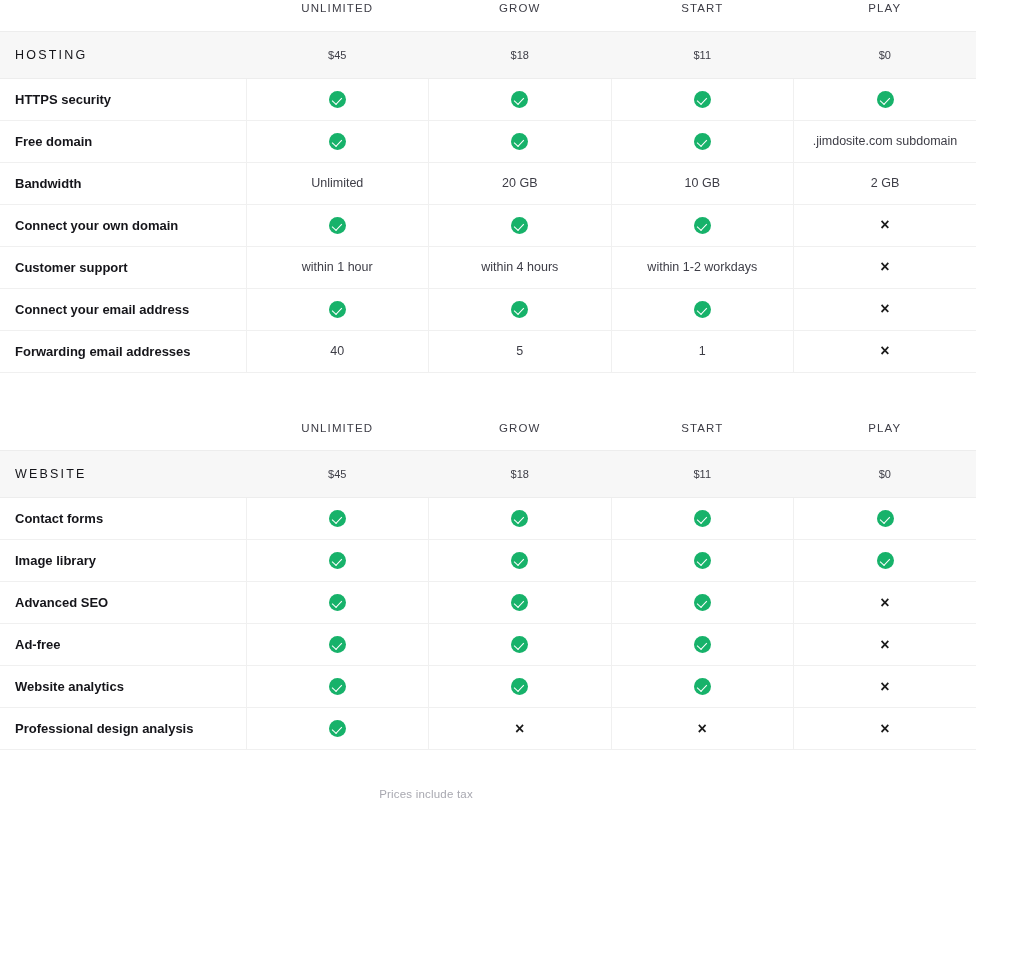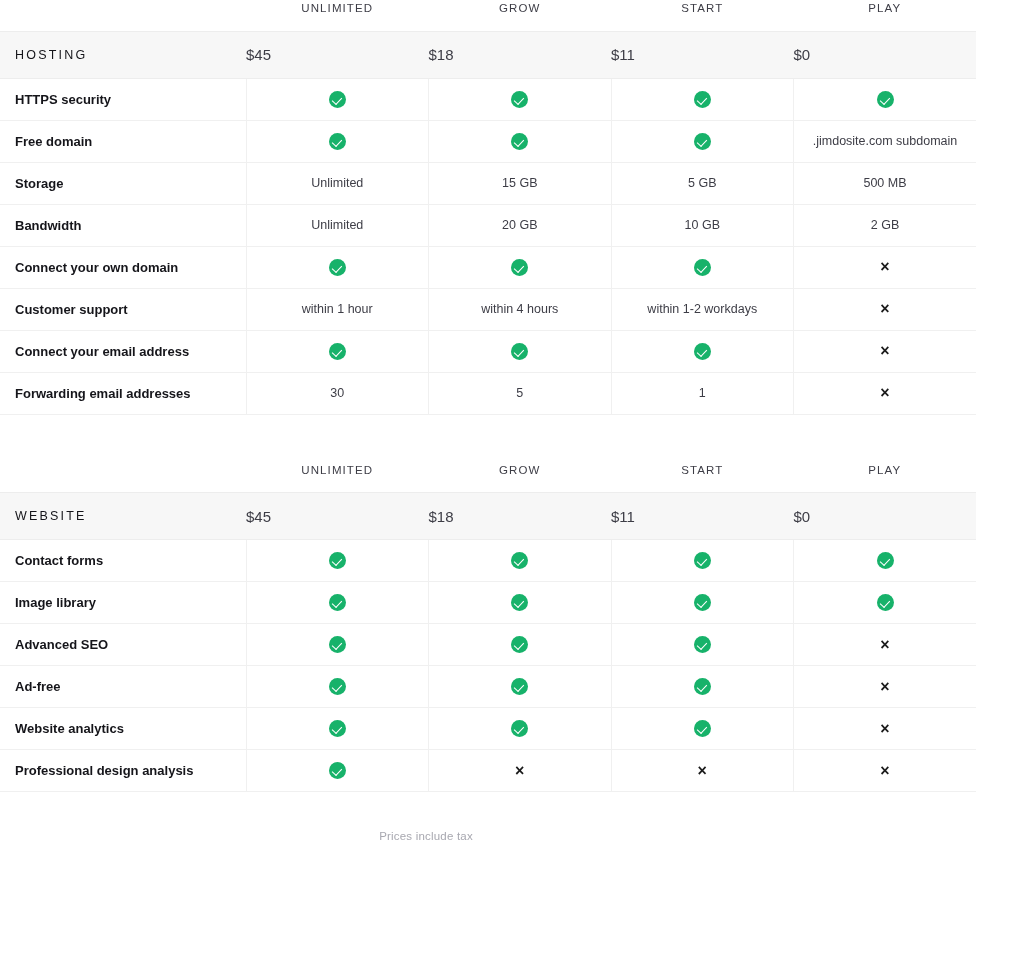--- a/index.html
+++ b/index.html
@@ -45,21 +45,22 @@
   }
   .head-row th.feature-head { text-align: left; }
 
   
   .band-row td {
     background: #f7f7f7;
     border-top: 1px solid #ededed;
     border-bottom: 1px solid #ededed;
     height: 47px;
     vertical-align: middle;
-    font-size: 15px;
+    text-align: center;
+    font-size: 11px;
     color: #3d3d46;
   }
   .band-row td.band-title {
     text-align: left;
     padding-left: 15px;
     font-size: 12.5px;
     font-weight: 400;
     letter-spacing: 2.2px;
     color: #15151a;
   }
@@ -160,27 +161,20 @@
             <td><span class="check"></span></td>
           </tr>
           <tr class="feat-row">
             <td class="feat-name">Free domain</td>
             <td><span class="check"></span></td>
             <td><span class="check"></span></td>
             <td><span class="check"></span></td>
             <td><span>.jimdosite.com subdomain</span></td>
           </tr>
           <tr class="feat-row">
-            <td class="feat-name">Storage</td>
-            <td><span>Unlimited</span></td>
-            <td><span>15 GB</span></td>
-            <td><span>5 GB</span></td>
-            <td><span>500 MB</span></td>
-          </tr>
-          <tr class="feat-row">
             <td class="feat-name">Bandwidth</td>
             <td><span>Unlimited</span></td>
             <td><span>20 GB</span></td>
             <td><span>10 GB</span></td>
             <td><span>2 GB</span></td>
           </tr>
           <tr class="feat-row">
             <td class="feat-name">Connect your own domain</td>
             <td><span class="check"></span></td>
             <td><span class="check"></span></td>
@@ -196,21 +190,21 @@
           </tr>
           <tr class="feat-row">
             <td class="feat-name">Connect your email address</td>
             <td><span class="check"></span></td>
             <td><span class="check"></span></td>
             <td><span class="check"></span></td>
             <td><span class="cross">×</span></td>
           </tr>
           <tr class="feat-row">
             <td class="feat-name">Forwarding email addresses</td>
-            <td><span>30</span></td>
+            <td><span>40</span></td>
             <td><span>5</span></td>
             <td><span>1</span></td>
             <td><span class="cross">×</span></td>
           </tr>
         </tbody>
       </table>
       <div class="section-gap"></div>
       <table class="plan-table">
         <colgroup>
           <col class="feature-col">

